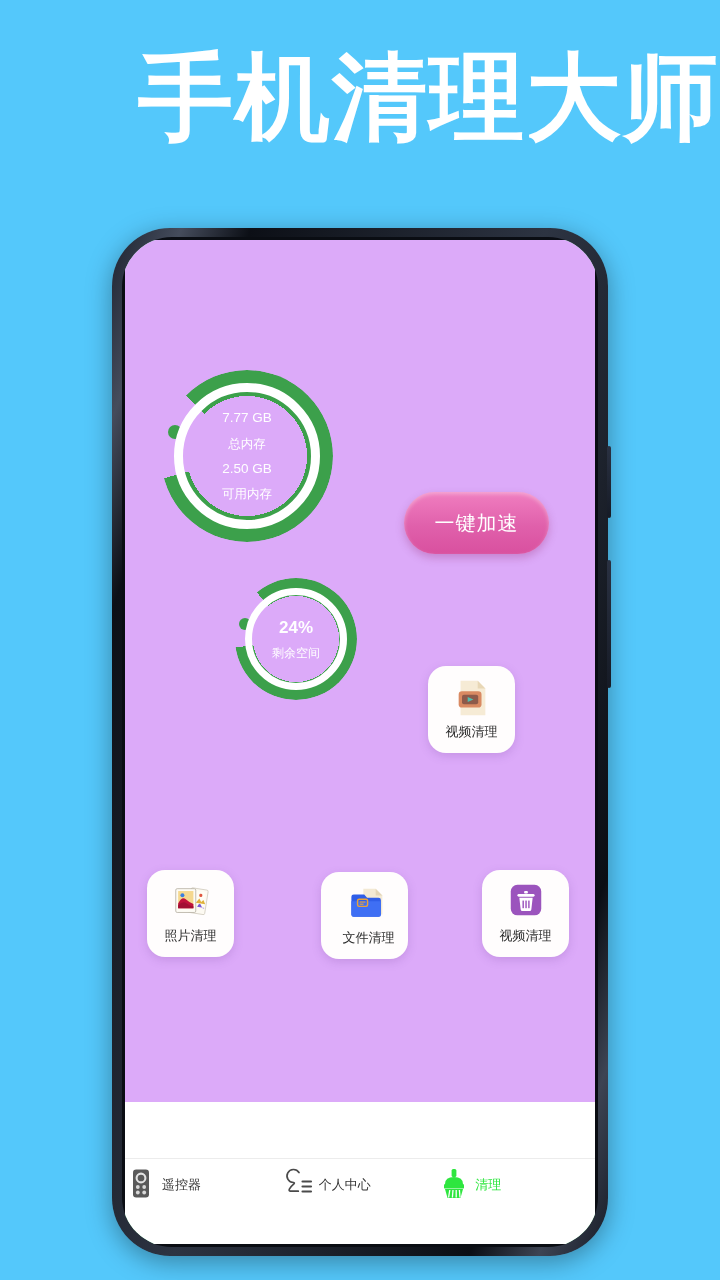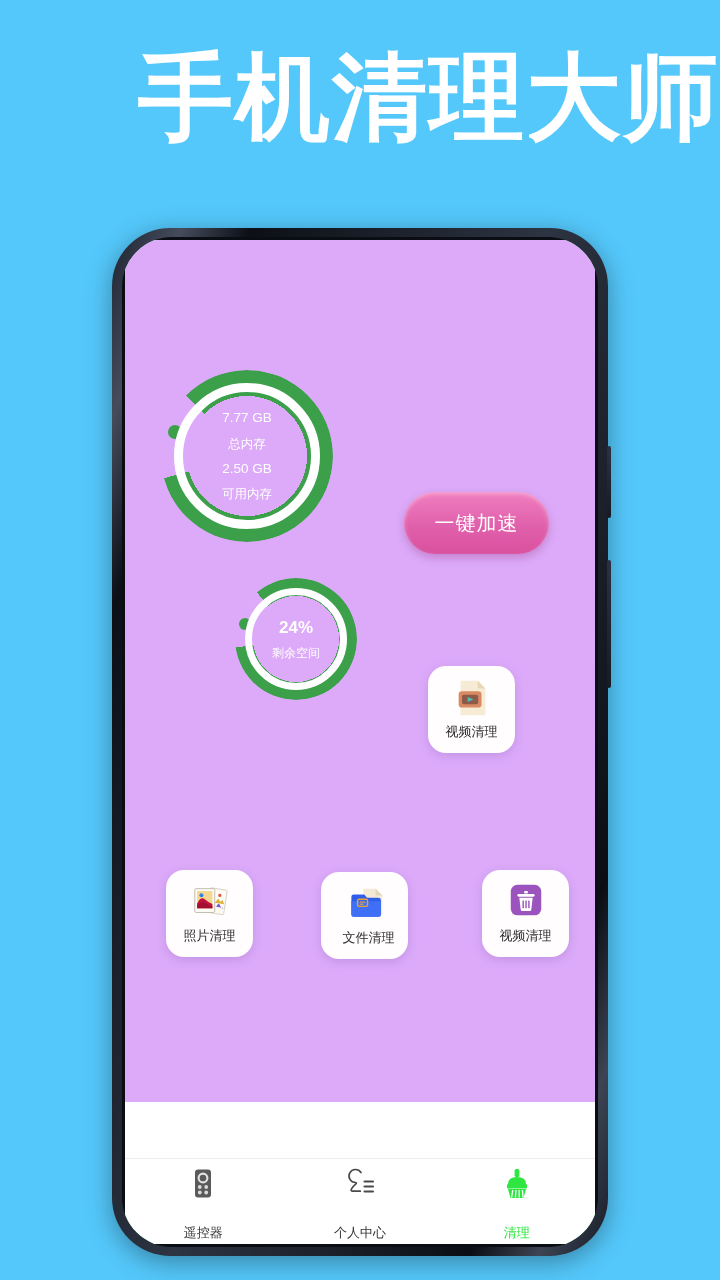--- a/index.html
+++ b/index.html
@@ -151,38 +151,38 @@
     box-shadow: 0 3px 10px rgba(120,70,160,.22);
     display: flex; flex-direction: column;
     align-items: center; justify-content: center;
     gap: 5px;
     cursor: pointer;
   }
   .card .card-label { font-size: 13px; color: #2c2c2c; }
   .card .card-icon { width: 42px; height: 40px; display:block; }
 
   .card-video  { left: 255px; top: 426px; margin-left: 48px; }
-  .card-photo  { left: 41px;  top: 630px; }
+  .card-photo  { left: 22px;  top: 630px; }
   .card-file   { left: 196px; top: 632px; padding-left: 8px; }
   .card-trash  { left: 357px; top: 630px; }
 
   
   .nav {
     position: relative;
     flex: 0 0 86px;
     background: #ffffff;
     border-top: 1px solid #ececec;
     display: flex;
     align-items: flex-start;
     padding-top: 9px;
   }
   .nav-item {
     flex: 1;
-    display: flex; flex-direction: column;
-    align-items: center; gap: 22px;
+    display: flex; flex-direction: row;
+    align-items: center; gap: 5px;
     cursor: pointer;
   }
   .nav-icon { width: 32px; height: 34px; display:block; }
   .nav-label { font-size: 13px; color: #333333; }
   .nav-item.active .nav-label { color: #2ee63f; }
 </style>
 </head>
 <body>
 
 <div class="hero">

